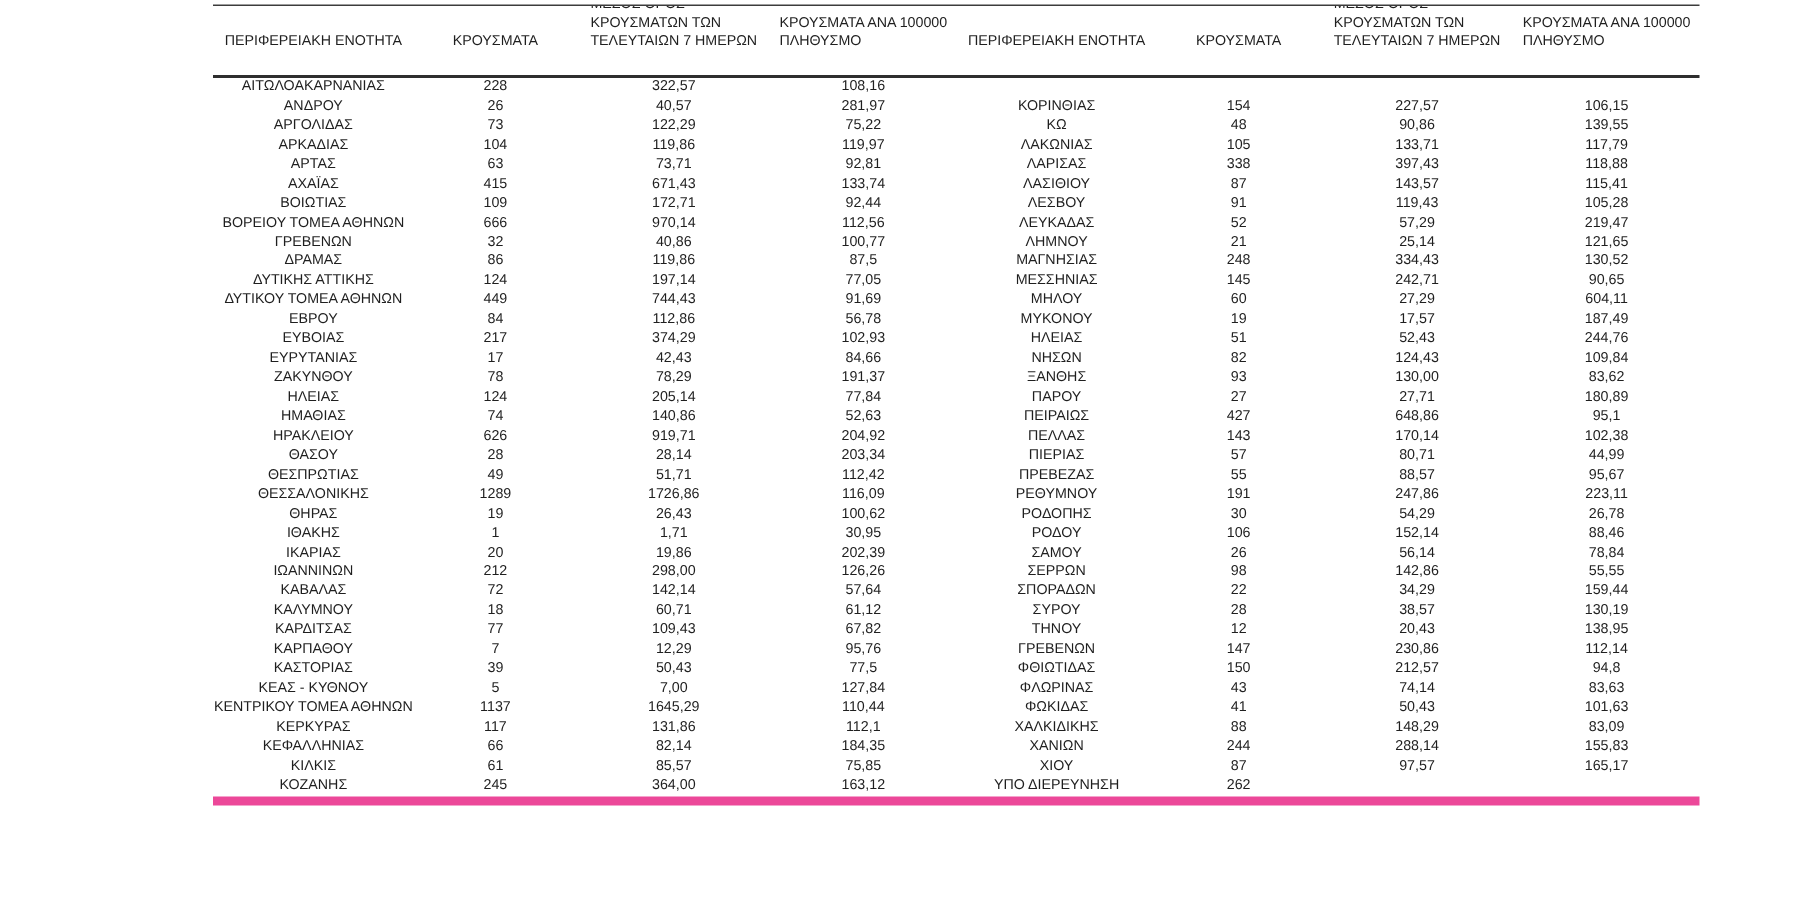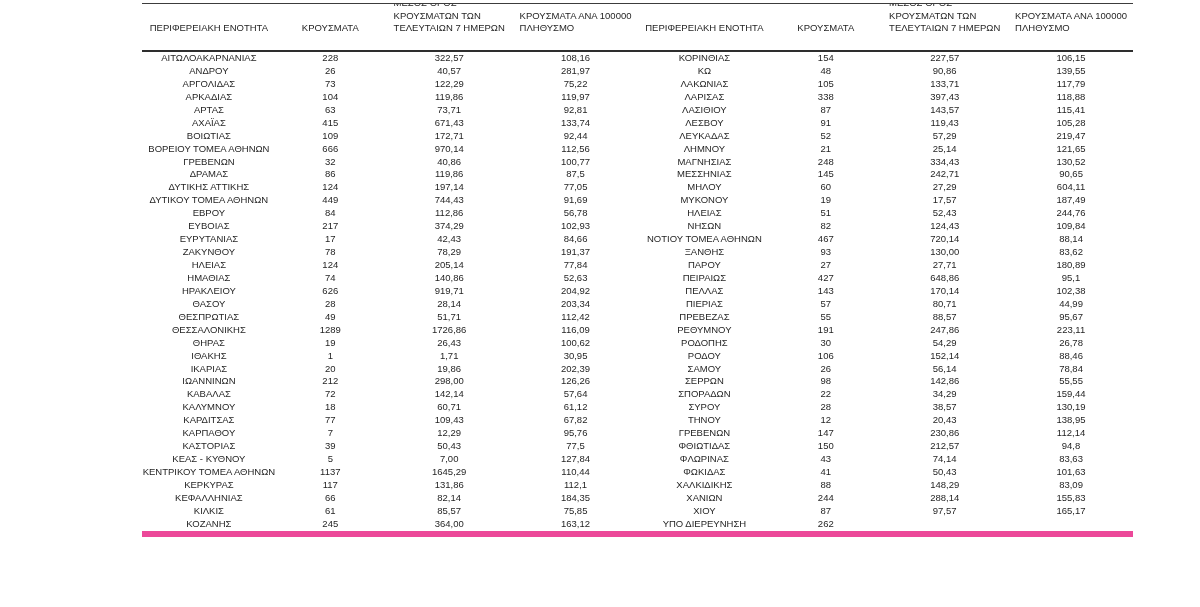--- a/index.html
+++ b/index.html
@@ -400,26 +400,20 @@
             <div class="tcell c2">52,43</div>
             <div class="tcell c3">244,76</div>
           </div>
           <div class="trow">
             <div class="tcell c0">ΝΗΣΩΝ</div>
             <div class="tcell c1">82</div>
             <div class="tcell c2">124,43</div>
             <div class="tcell c3">109,84</div>
           </div>
           <div class="trow">
-            <div class="tcell c0">ΝΟΤΙΟΥ ΤΟΜΕΑ ΑΘΗΝΩΝ</div>
-            <div class="tcell c1">467</div>
-            <div class="tcell c2">720,14</div>
-            <div class="tcell c3">88,14</div>
-          </div>
-          <div class="trow">
             <div class="tcell c0">ΞΑΝΘΗΣ</div>
             <div class="tcell c1">93</div>
             <div class="tcell c2">130,00</div>
             <div class="tcell c3">83,62</div>
           </div>
           <div class="trow">
             <div class="tcell c0">ΠΑΡΟΥ</div>
             <div class="tcell c1">27</div>
             <div class="tcell c2">27,71</div>
             <div class="tcell c3">180,89</div>

